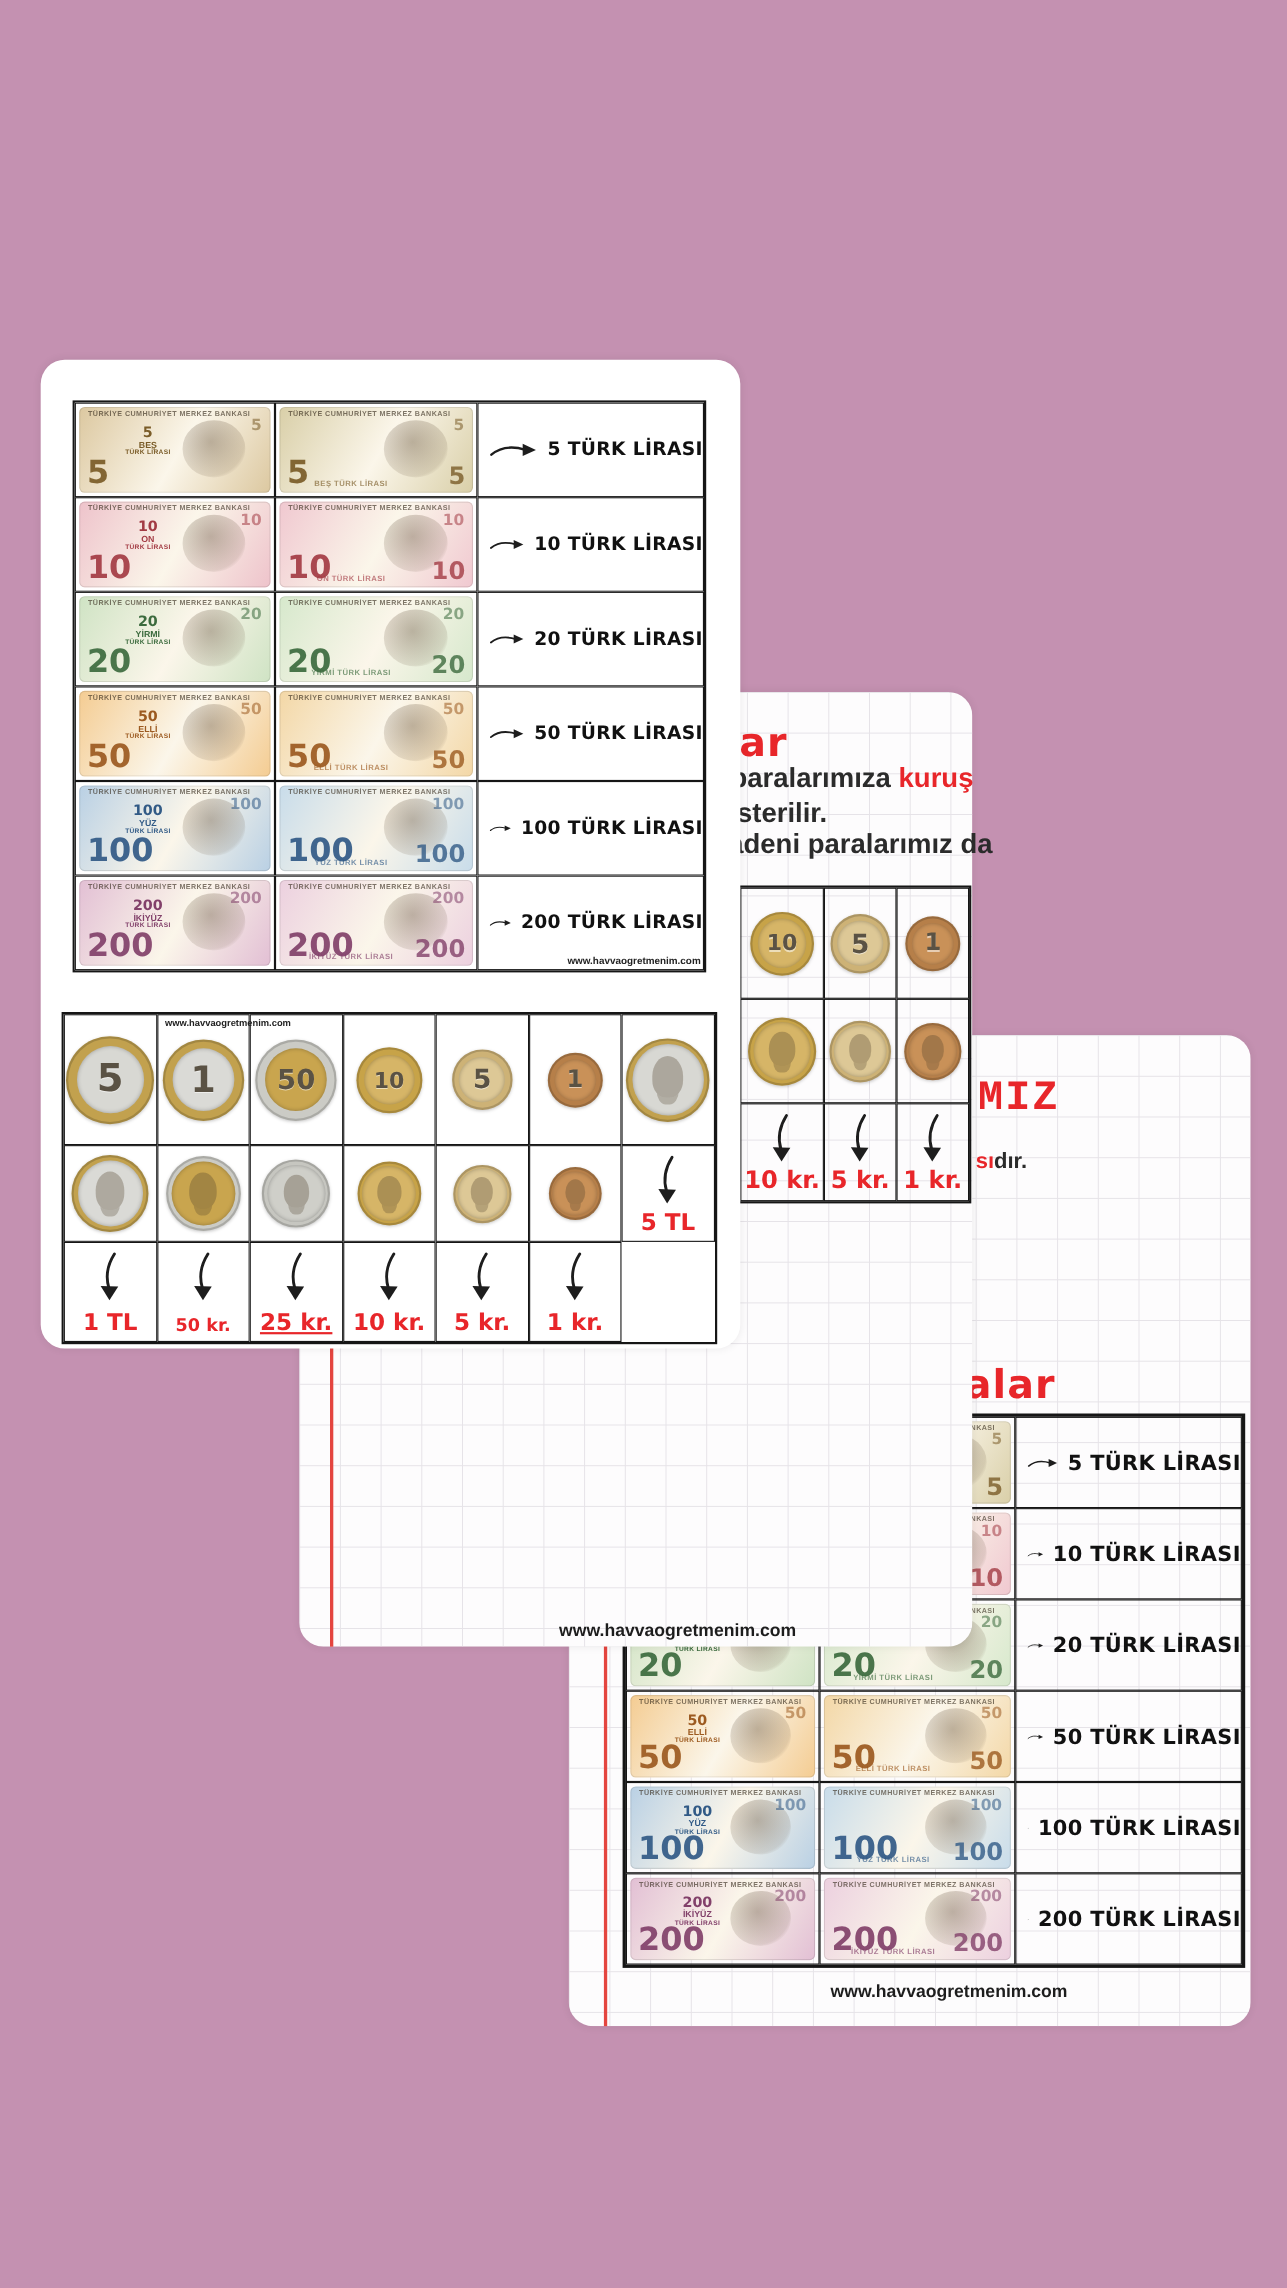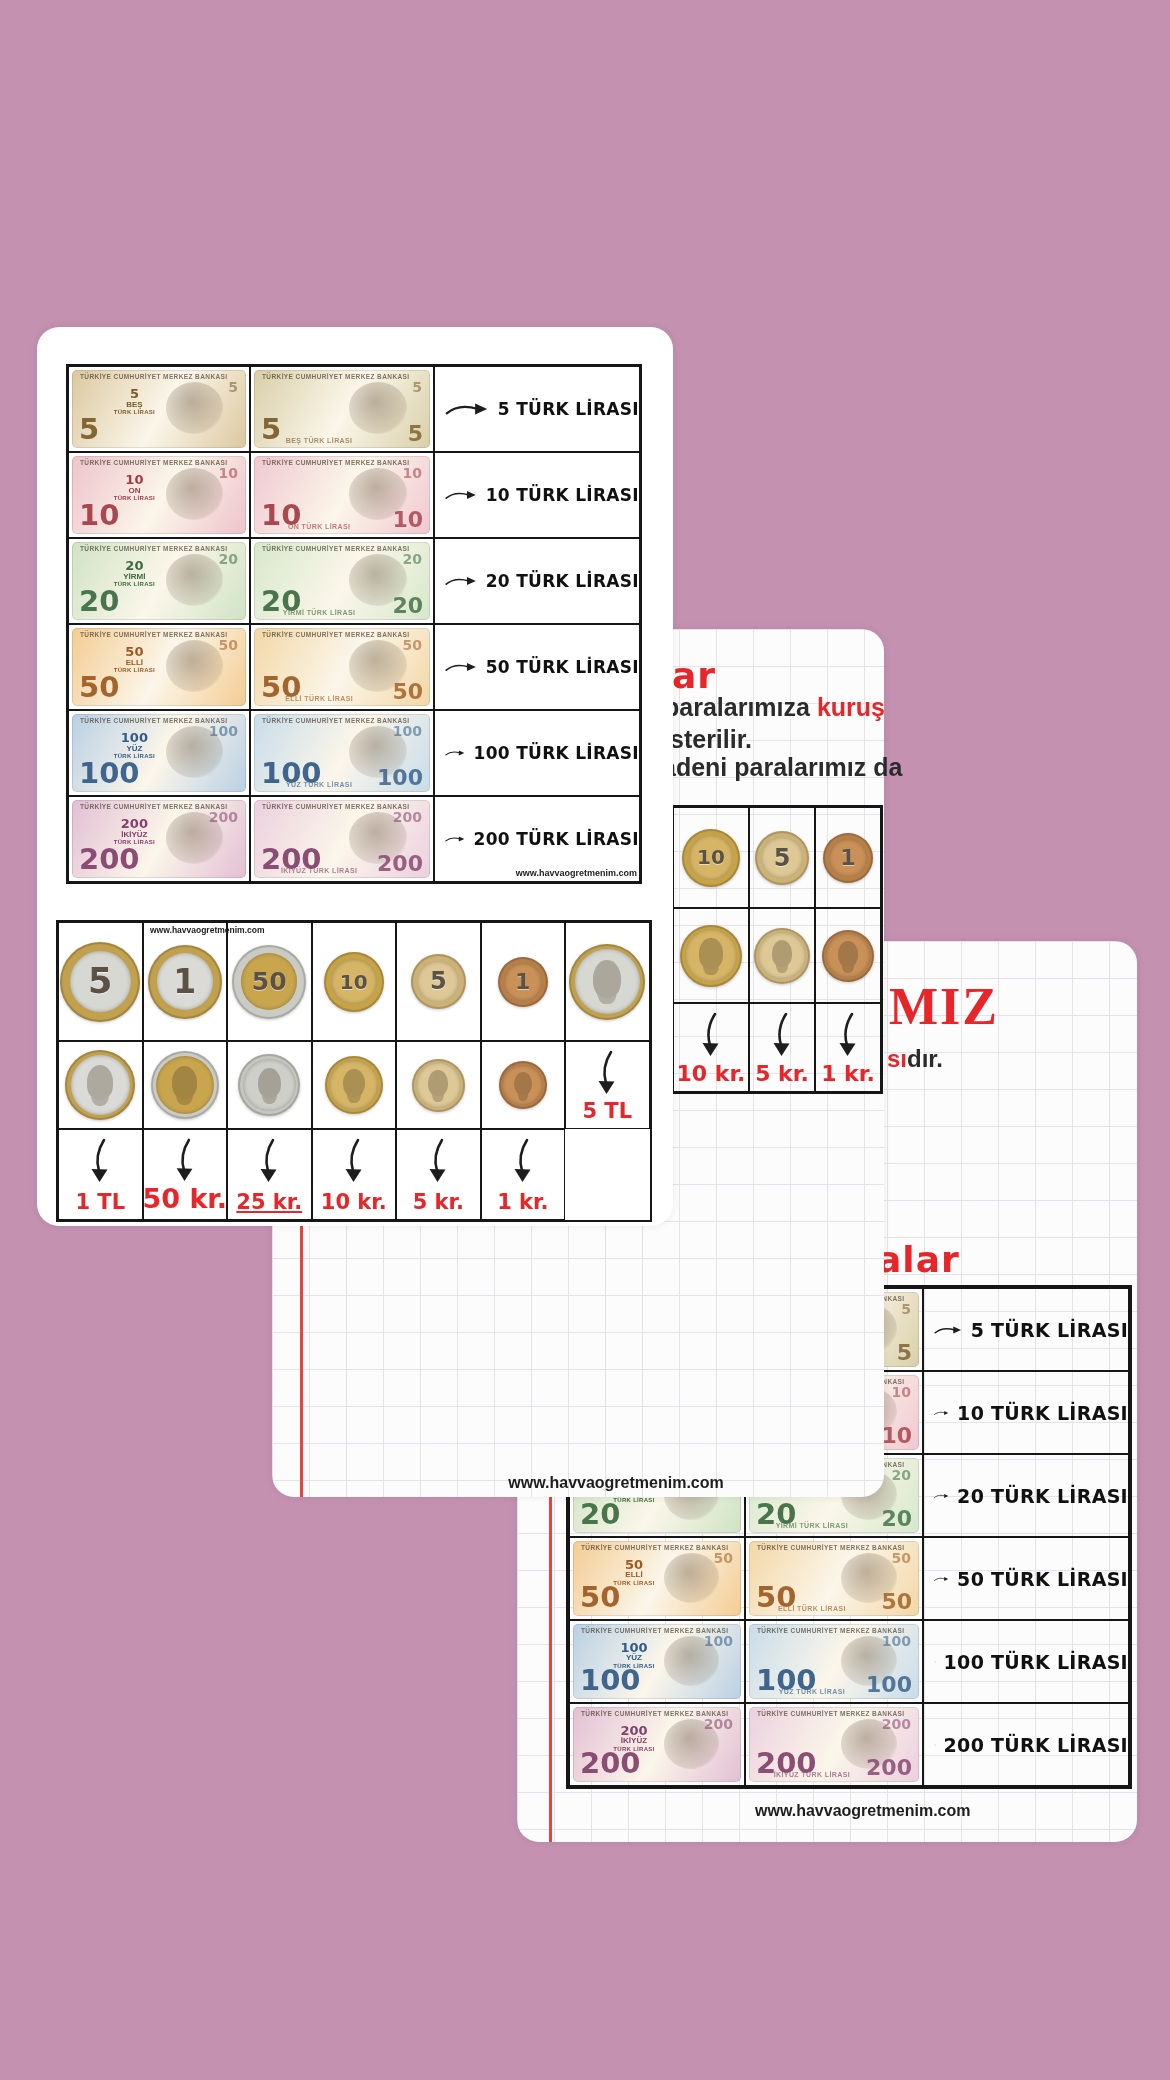--- a/index.html
+++ b/index.html
@@ -86,23 +86,23 @@
   .caption { position: absolute; font-size: 16px; font-weight: bold; color: #1d1d1d; text-align: center; }
   #p2-caption { left: 214px; top: 845px; width: 260px; }
   #p3-caption { left: 238px; top: 861px; width: 190px; }
 
   .frag-line { position: absolute; font-size: 25px; font-weight: bold; color: #2b2b2b; white-space: nowrap; }
   .red { color: #e8262a; }
   #p2-frag-title { left: 400px; top: 26px; font-size: 36px; }
   #p2-s1 { left: 392px; top: 64px; }
   #p2-s2 { left: 398px; top: 96px; }
   #p2-s3 { left: 390px; top: 124px; }
-  #p3-heading { left: 372px; top: 36px; font-size: 52px; letter-spacing: 2px;
-                font-family: Liberation Serif, serif; }
-  #p3-suffix { left: 370px; top: 104px; font-size: 24px; }
+  #p3-heading { left: 372px; top: 36px; font-size: 38px; letter-spacing: 2px;
+                font-family: Liberation Mono, monospace; }
+  #p3-suffix { left: 370px; top: 104px; font-size: 20px; }
   #p3-frag-title { left: 360px; top: 298px; font-size: 36px; }
 </style>
 </head>
 <body>
 
 <div class="canvas">
 
   <section class="page grid-paper" id="page3">
     <div class="redline"></div>
     <div class="t-comic" id="p3-heading">MIZ</div>
@@ -660,21 +660,21 @@
             <path d="M17 2 C 10 13, 9 23, 12 33" fill="none" stroke="#1d1d1d" stroke-width="2.6" stroke-linecap="round"></path>
             <path d="M4.5 31 L12.5 44 L20.5 31.5 Z" fill="#1d1d1d"></path>
           </svg>
           <div class="c-lab" style="font-size: 21px;">1 TL</div>
         </div>
         <div class="cell a-cell">
           <svg width="26" height="46" viewBox="0 0 26 46">
             <path d="M17 2 C 10 13, 9 23, 12 33" fill="none" stroke="#1d1d1d" stroke-width="2.6" stroke-linecap="round"></path>
             <path d="M4.5 31 L12.5 44 L20.5 31.5 Z" fill="#1d1d1d"></path>
           </svg>
-          <div class="c-lab" style="font-size: 27px;">50 kr.</div>
+          <div class="c-lab" style="font-size: 16px;">50 kr.</div>
         </div>
         <div class="cell a-cell">
           <svg width="26" height="46" viewBox="0 0 26 46">
             <path d="M17 2 C 10 13, 9 23, 12 33" fill="none" stroke="#1d1d1d" stroke-width="2.6" stroke-linecap="round"></path>
             <path d="M4.5 31 L12.5 44 L20.5 31.5 Z" fill="#1d1d1d"></path>
           </svg>
           <div class="c-lab" style="font-size: 21px; text-decoration: underline;">25 kr.</div>
         </div>
         <div class="cell a-cell">
           <svg width="26" height="46" viewBox="0 0 26 46">

